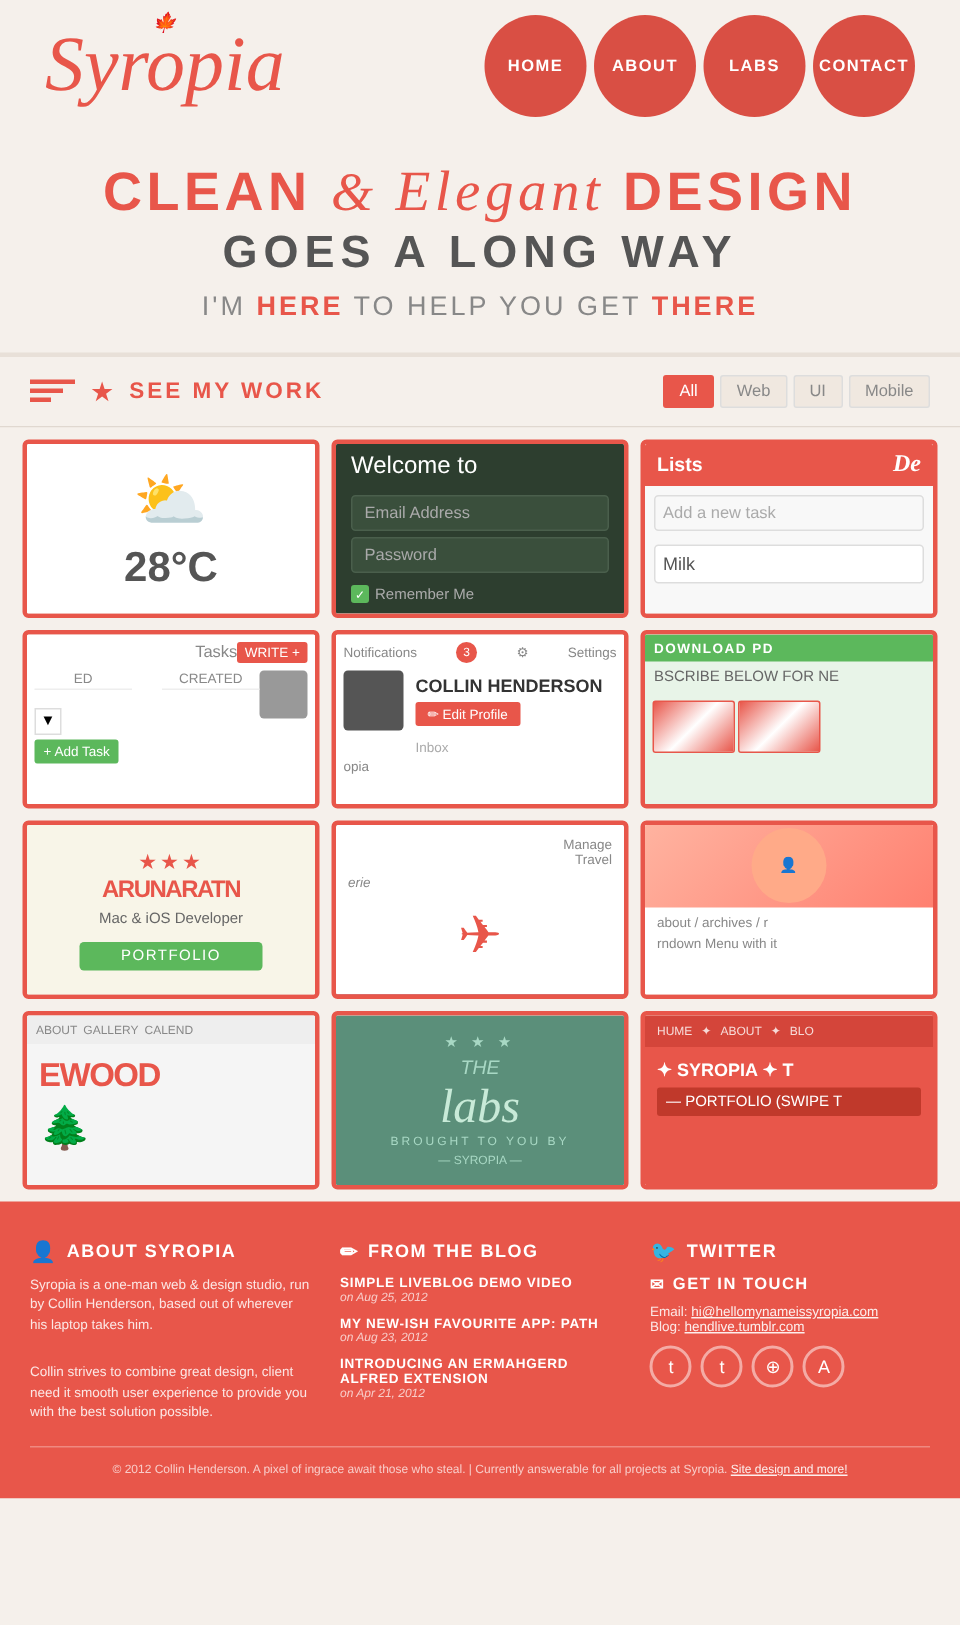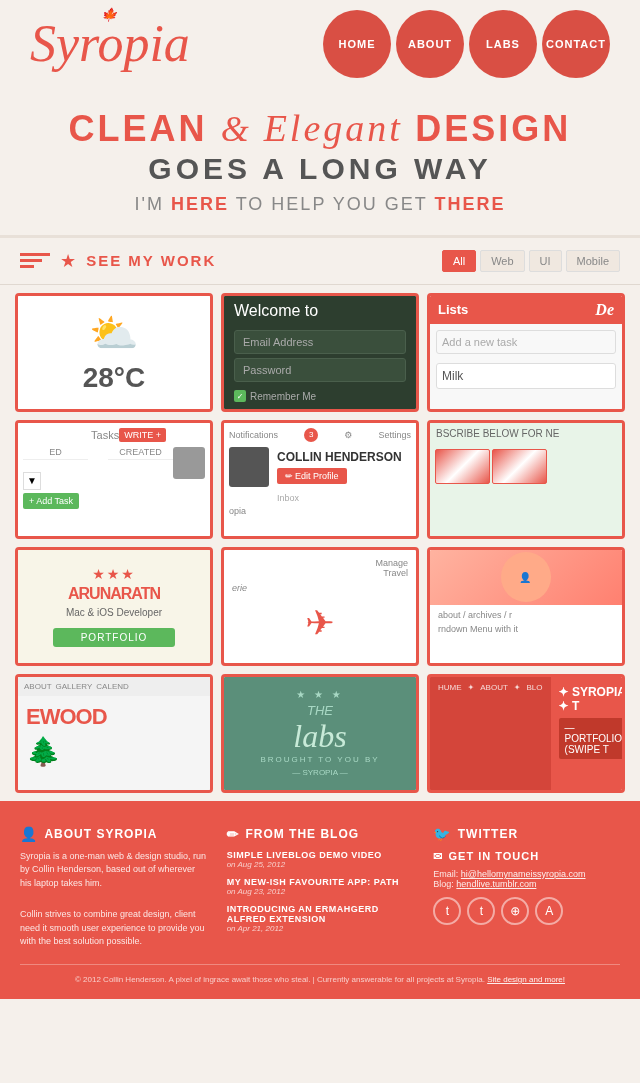--- a/index.html
+++ b/index.html
@@ -258,21 +258,21 @@
       background: white;
     }
 
     .pi-tasks {
       background: white;
       padding: 5px;
       height: 100%;
     }
     .pi-tasks-header {
       display: flex;
-      justify-content: center;
+      justify-content: flex-end;
       align-items: center;
       margin-bottom: 5px;
       margin-left: 29px;
     }
     .pi-tasks-title { font-size: 11px; color: #888; }
     .pi-tasks-write { font-size: 9px; background: #e8564a; color: white; padding: 2px 5px; border-radius: 2px; }
     .pi-tasks-cols {
       display: flex;
       gap: 20px;
       margin-bottom: 5px;
@@ -475,21 +475,21 @@
     .pi-labs-stars { color: #a8d8c4; font-size: 10px; letter-spacing: 3px; margin-bottom: 3px; }
     .pi-labs-the { font-size: 13px; color: #a8d8c4; font-style: italic; }
     .pi-labs-labs { font-size: 32px; font-family: Georgia, serif; font-style: italic; color: #c8ead8; }
     .pi-labs-sub { font-size: 8px; color: #a8d8c4; letter-spacing: 2px; }
     .pi-labs-by { font-size: 8px; color: #a8d8c4; margin-top: 4px; }
 
     .pi-syropia {
       background: #e8564a;
       height: 100%;
       display: flex;
-      flex-direction: row;
+      flex-direction: column;
     }
     .pi-syropia-nav {
       display: flex;
       gap: 6px;
       padding: 6px 8px;
       background: #d4453a;
       font-size: 8px;
       color: rgba(255,255,255,0.8);
     }
     .pi-syropia-content {
@@ -722,20 +722,21 @@
             <div class="pi-profile-edit">✏ Edit Profile</div>
           </div>
         </div>
         <div style="margin-top:6px;font-size:9px;color:#aaa;padding-left:48px;">Inbox</div>
         <div style="margin-top:3px;font-size:9px;color:#888;">opia</div>
       </div>
     </div>
 
     <div class="portfolio-item">
       <div class="pi-newsletter">
+        <div class="pi-nl-header">DOWNLOAD PD</div>
         <div class="pi-nl-text">BSCRIBE BELOW FOR NE</div>
         <div class="pi-nl-envelope">
           <div class="pi-envelope"></div>
           <div class="pi-envelope"></div>
         </div>
       </div>
     </div>
 
     <div class="portfolio-item">
       <div class="pi-developer">

